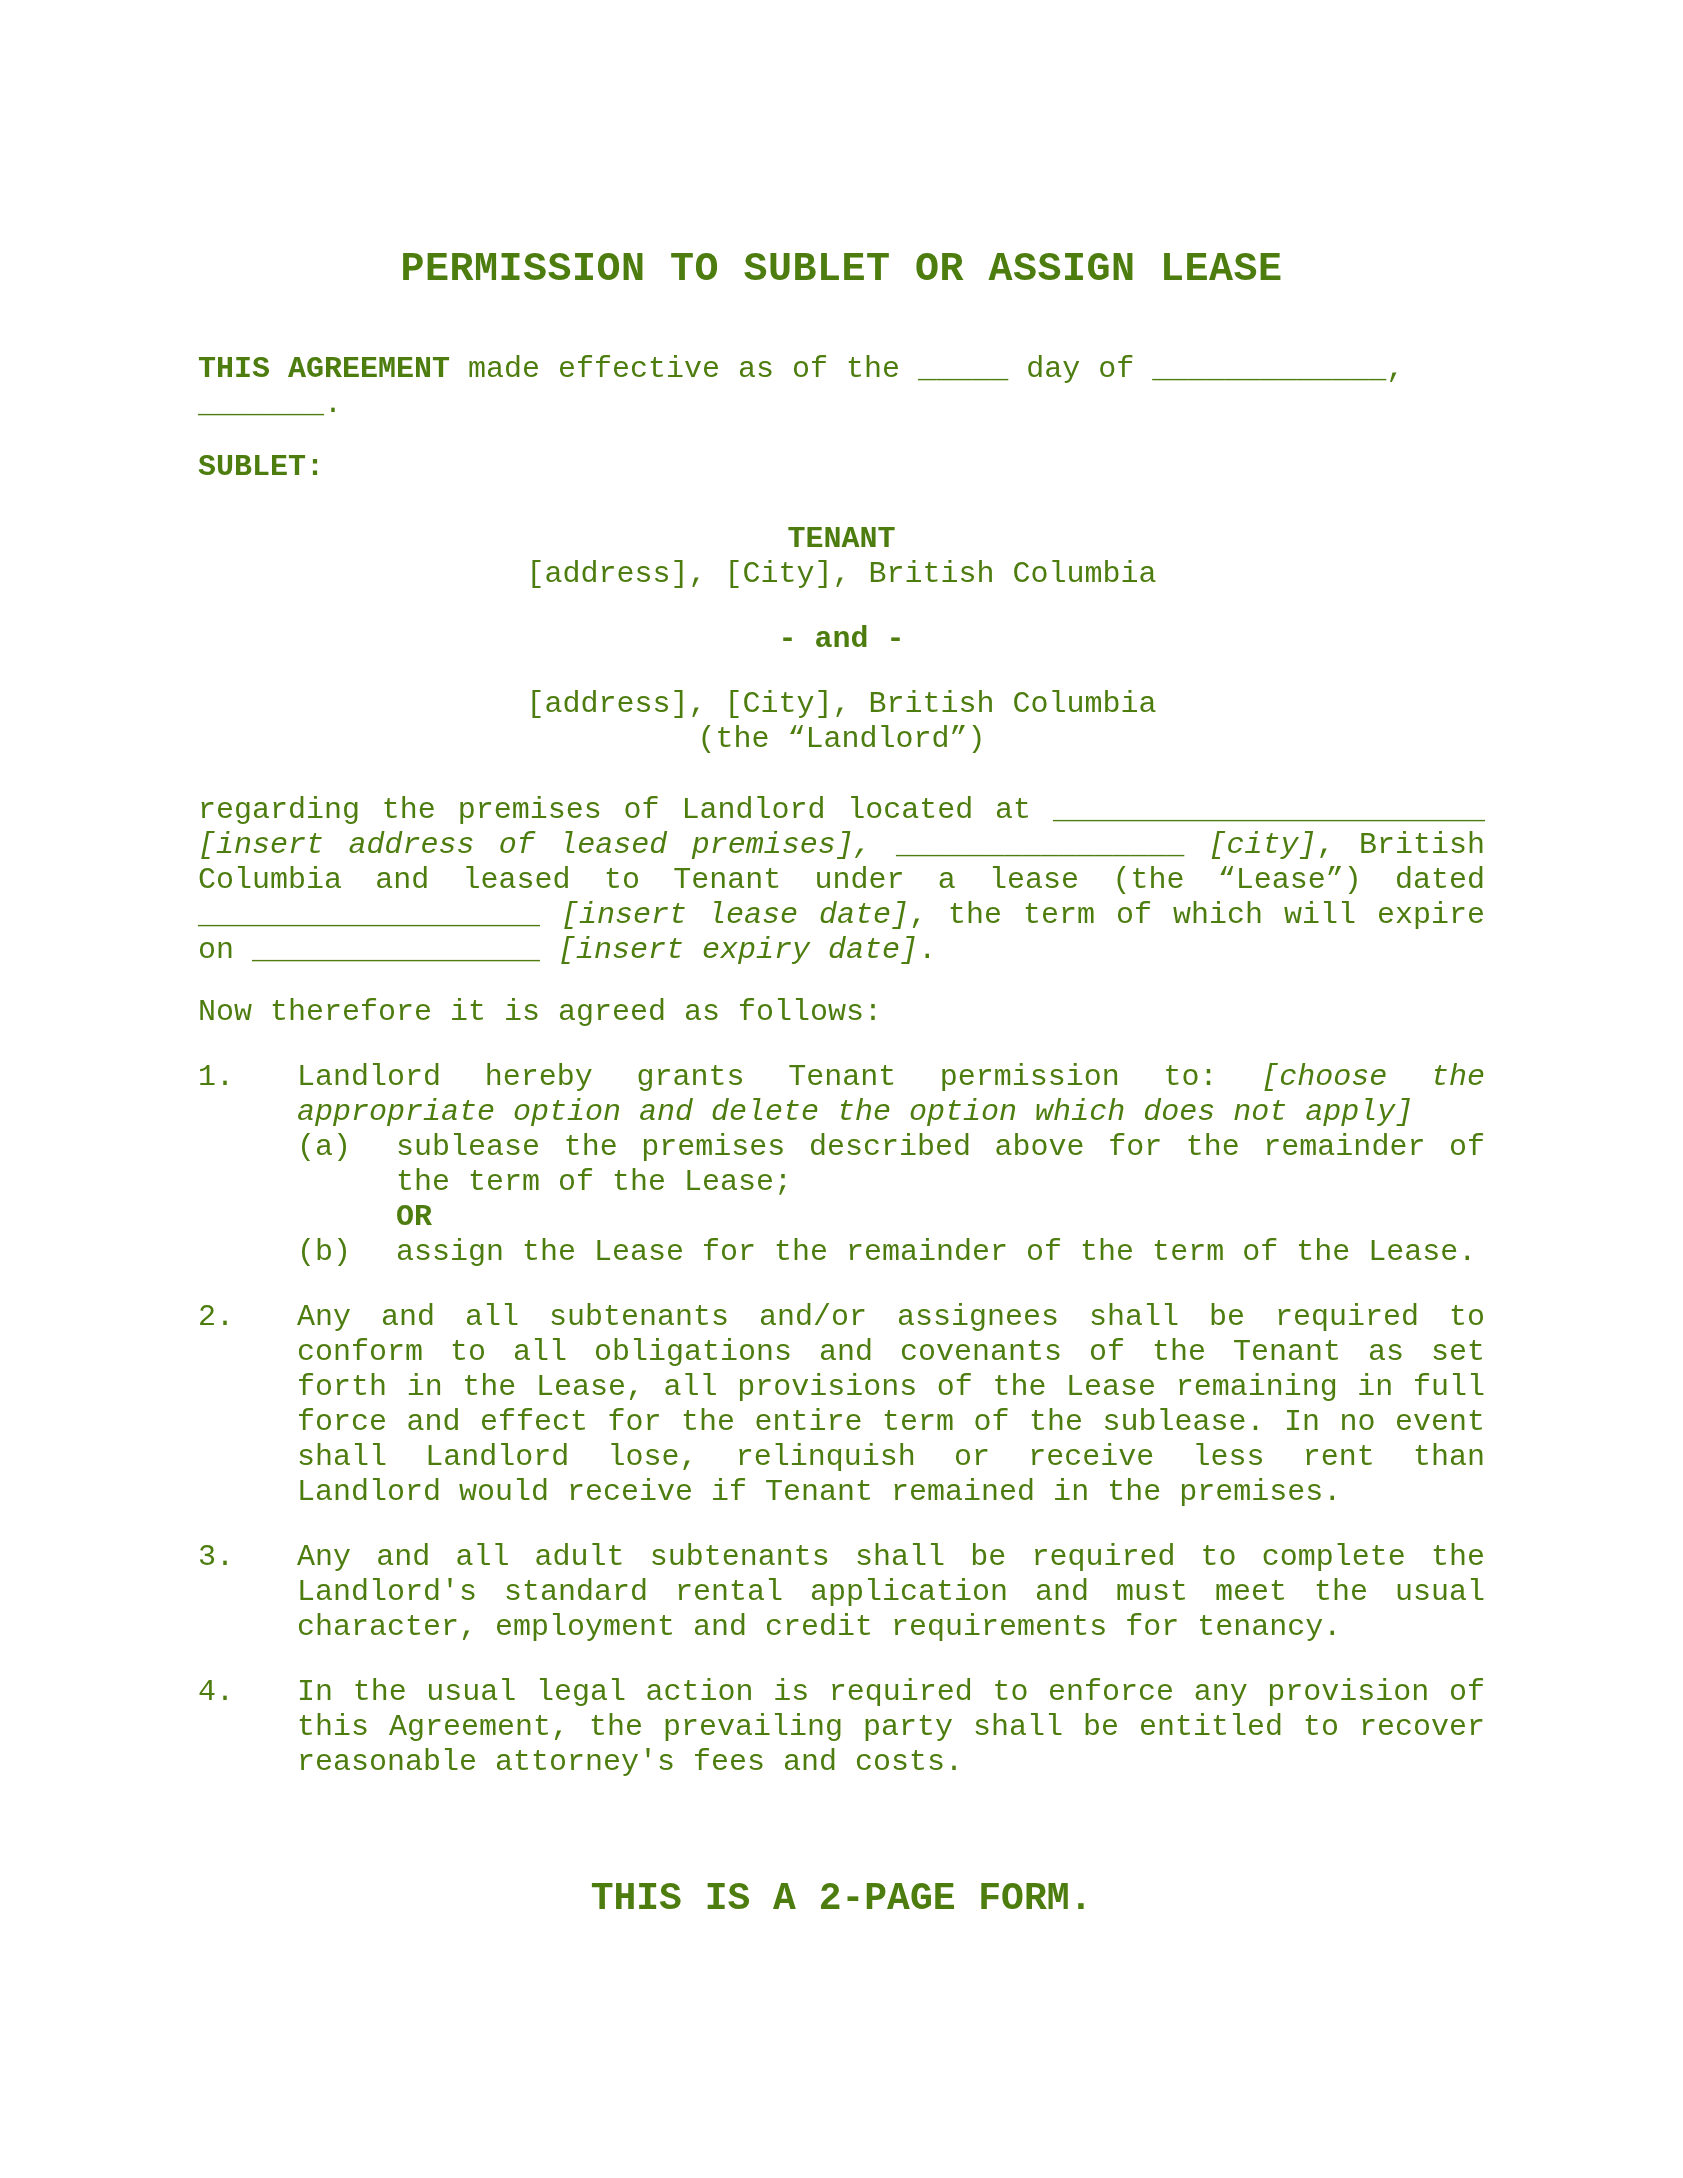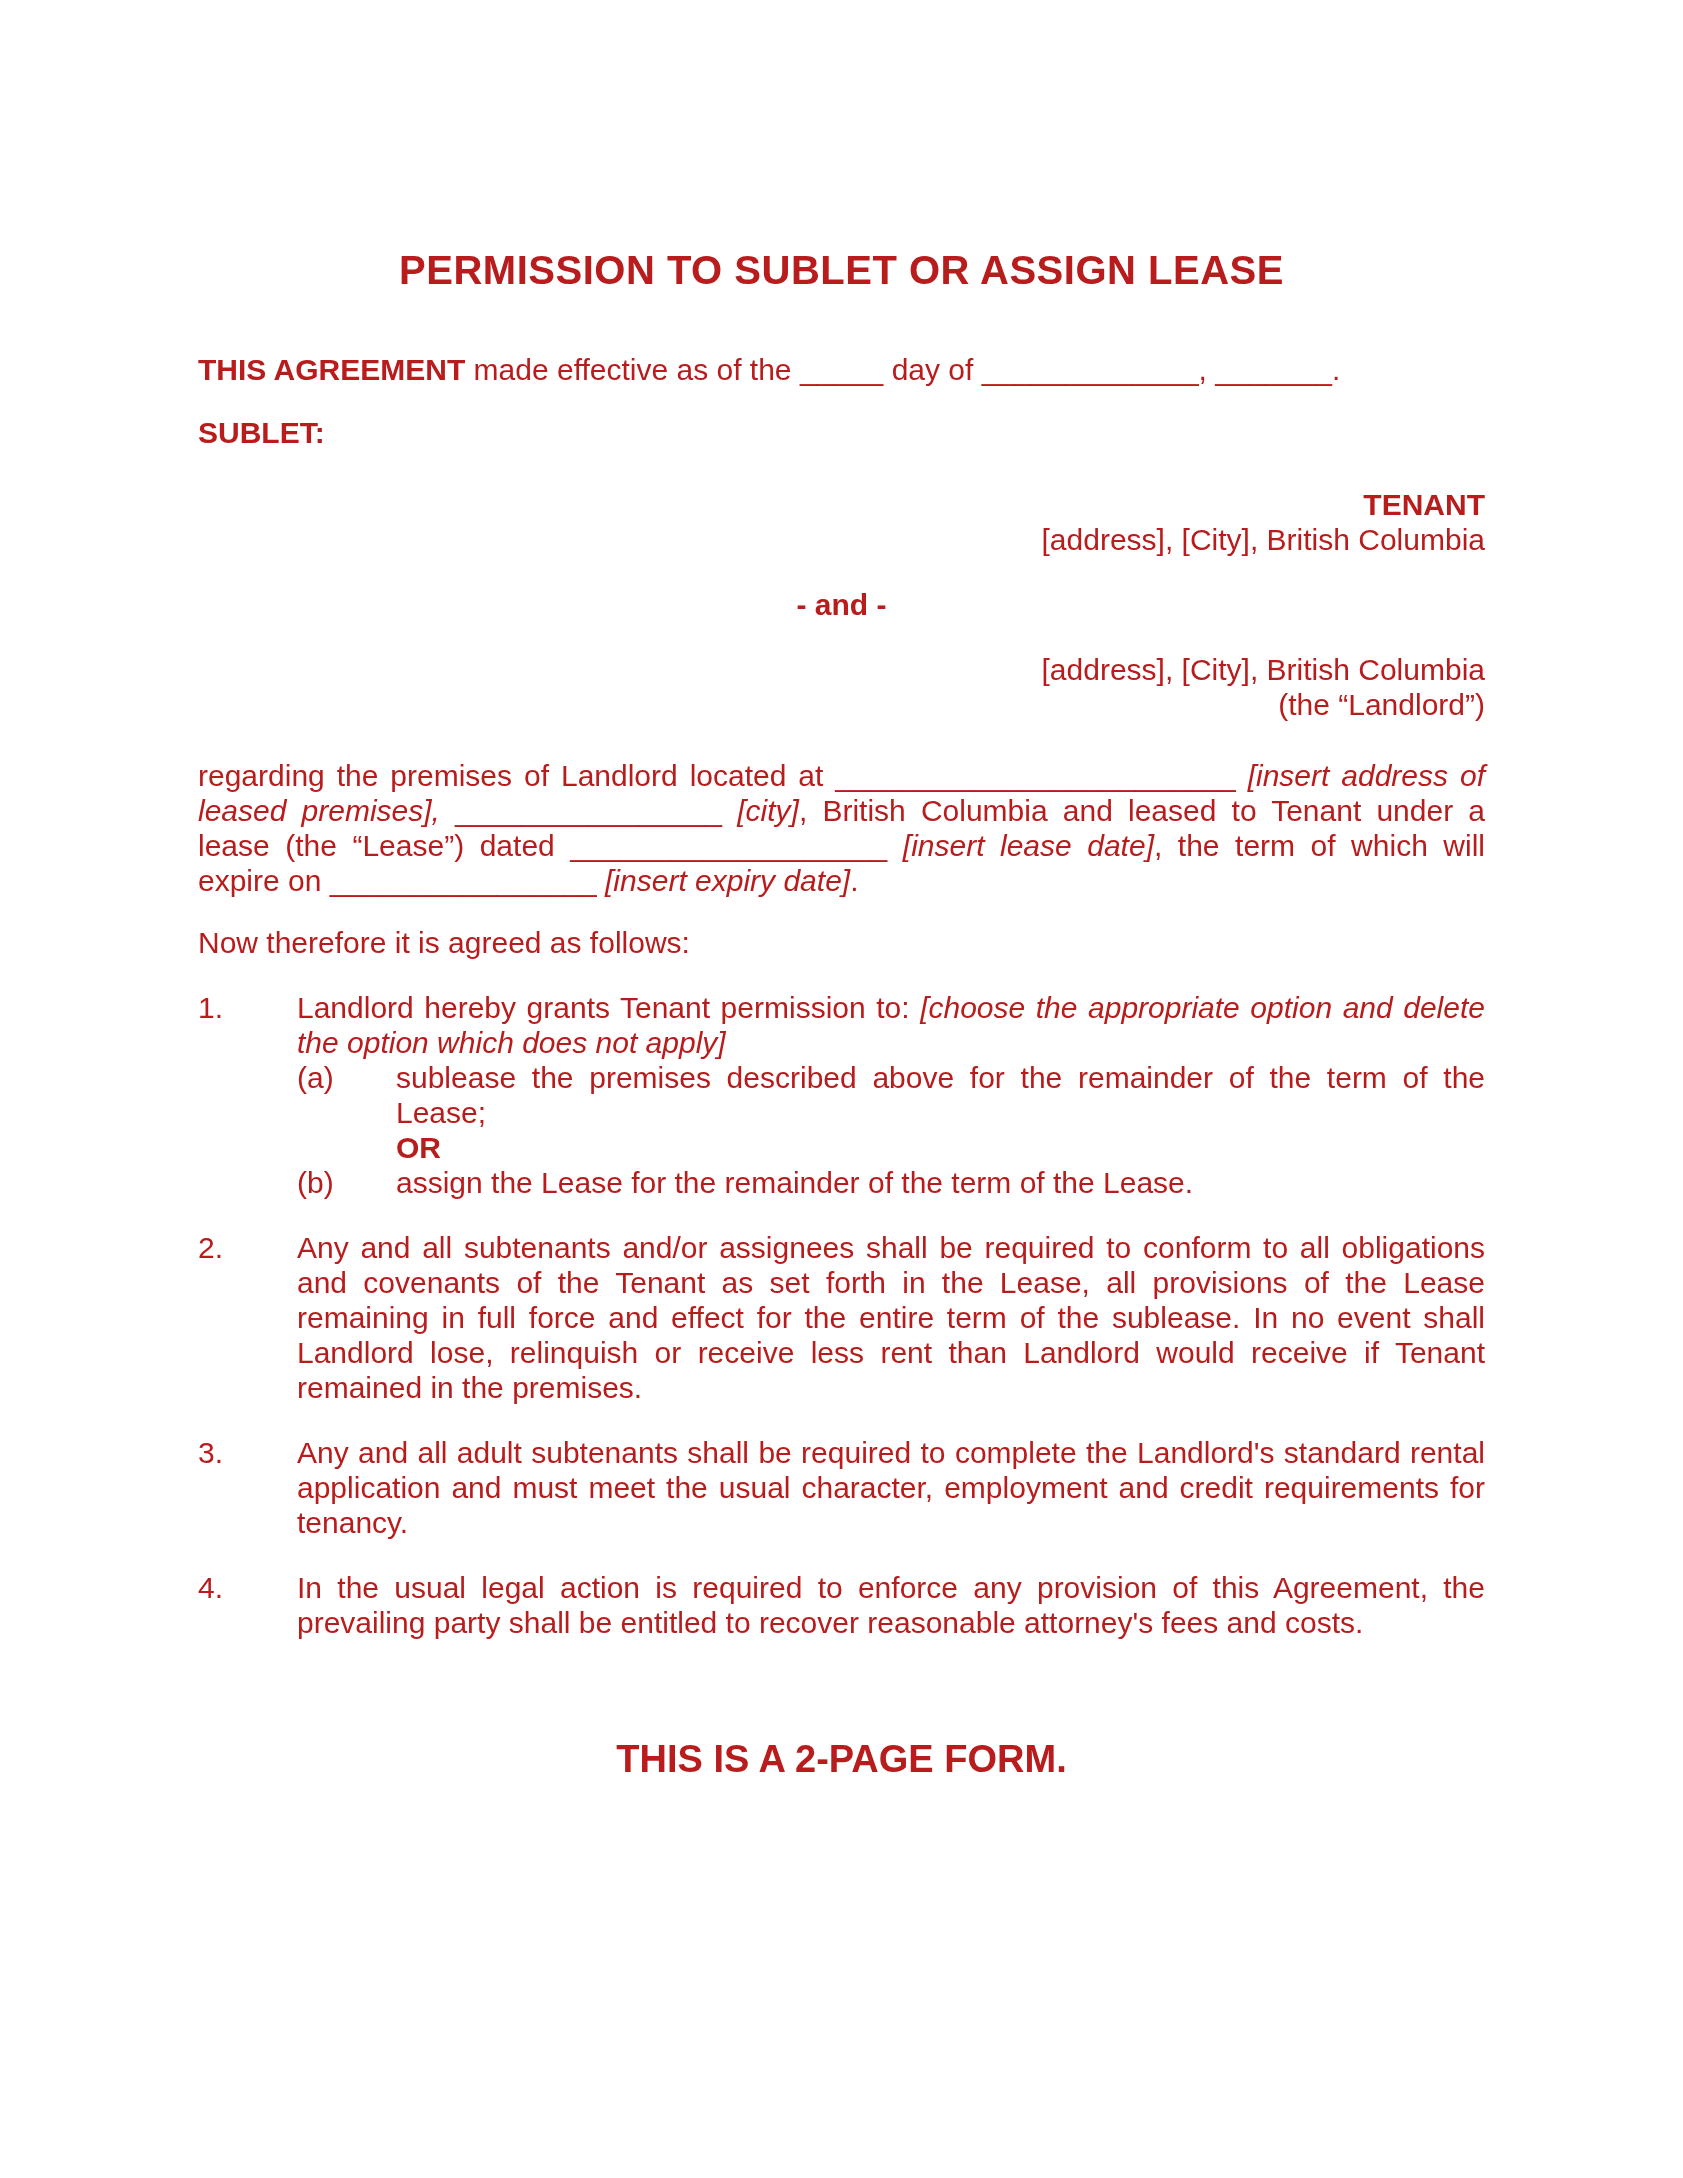--- a/index.html
+++ b/index.html
@@ -5,22 +5,22 @@
   html, body {
     margin: 0;
     padding: 0;
     background: #ffffff;
   }
   .page {
     position: relative;
     width: 1683px;
     height: 2178px;
     background: #ffffff;
-    color: #b91c1c;
-    font-family: Liberation Sans, sans-serif;
+    color: #4d7c0f;
+    font-family: Liberation Mono, monospace;
     font-size: 30px;
     line-height: 35px;
     box-sizing: border-box;
     padding: 248px 198px 0 198px;
     overflow: hidden;
   }
   .title {
     margin: 0;
     font-size: 40px;
     line-height: 44px;
@@ -29,21 +29,21 @@
     letter-spacing: 0.5px;
   }
   .intro {
     margin: 60px 0 0 0;
   }
   .between {
     margin: 28px 0 0 0;
     font-weight: bold;
   }
   .party-block {
-    text-align: right;
+    text-align: center;
     margin-top: 37px;
   }
   .party-name {
     font-weight: bold;
   }
   .separator {
     text-align: center;
     font-weight: bold;
     margin-top: 30px;
   }

